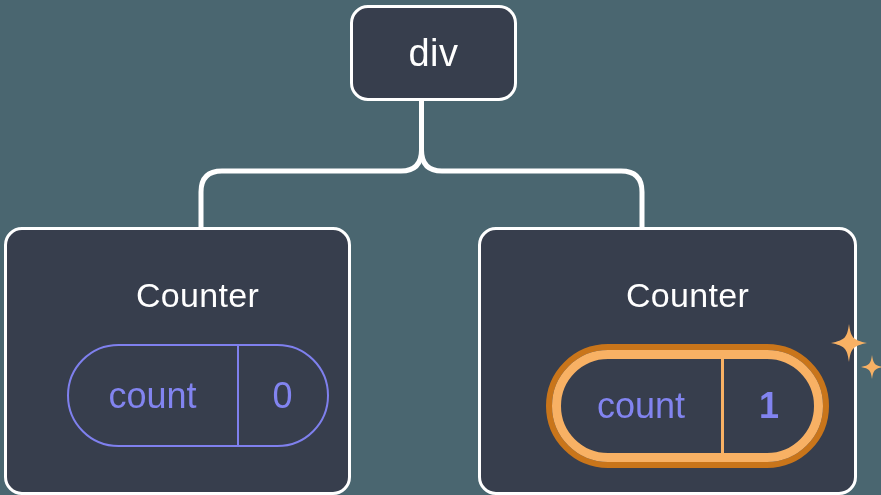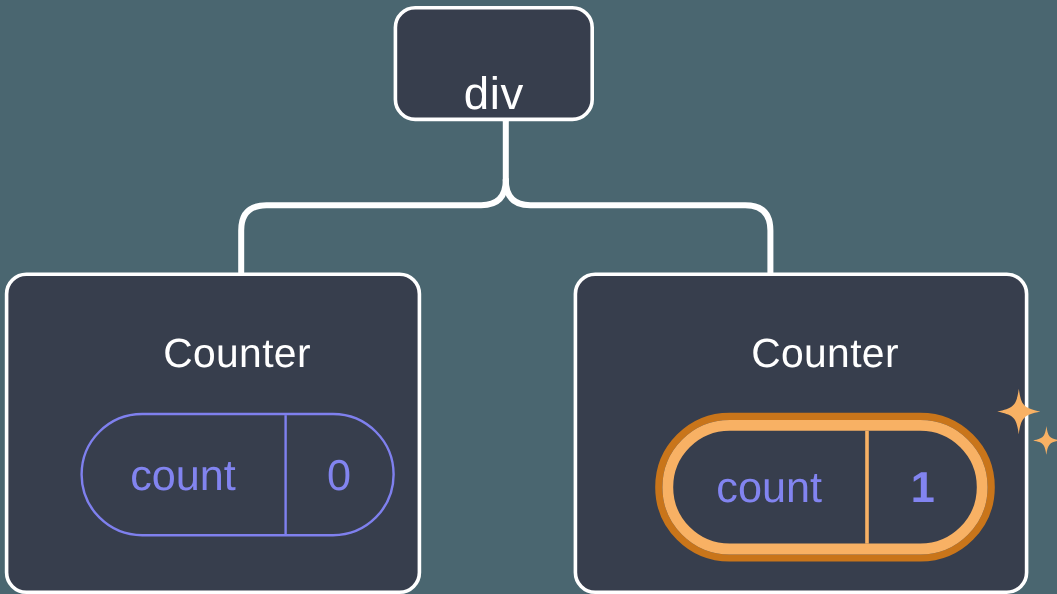--- a/index.html
+++ b/index.html
@@ -30,26 +30,26 @@
   
   .node {
     position: absolute;
     box-sizing: border-box;
     background: #373e4d;
     border: 3px solid #ffffff;
     border-radius: 18px;
     z-index: 2;
   }
   .node.root {
-    left: 328px;
+    left: 350px;
     top: 5px;
     width: 167px;
     height: 96px;
     display: flex;
-    align-items: flex-end;
+    align-items: center;
     justify-content: center;
   }
   .node.child {
     top: 227px;
     height: 268px;
     border-bottom-left-radius: 18px;
     border-bottom-right-radius: 18px;
     display: flex;
     flex-direction: column;
     align-items: center;

